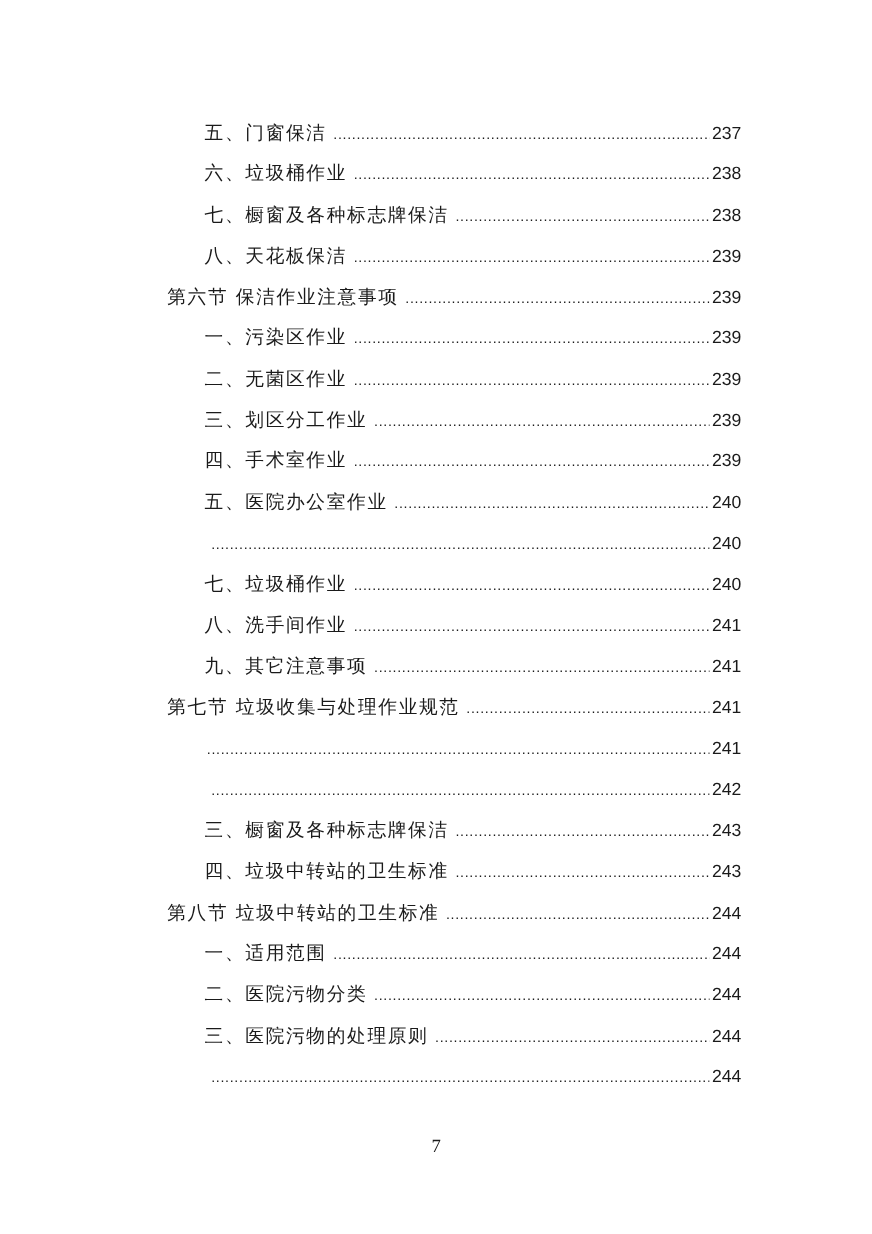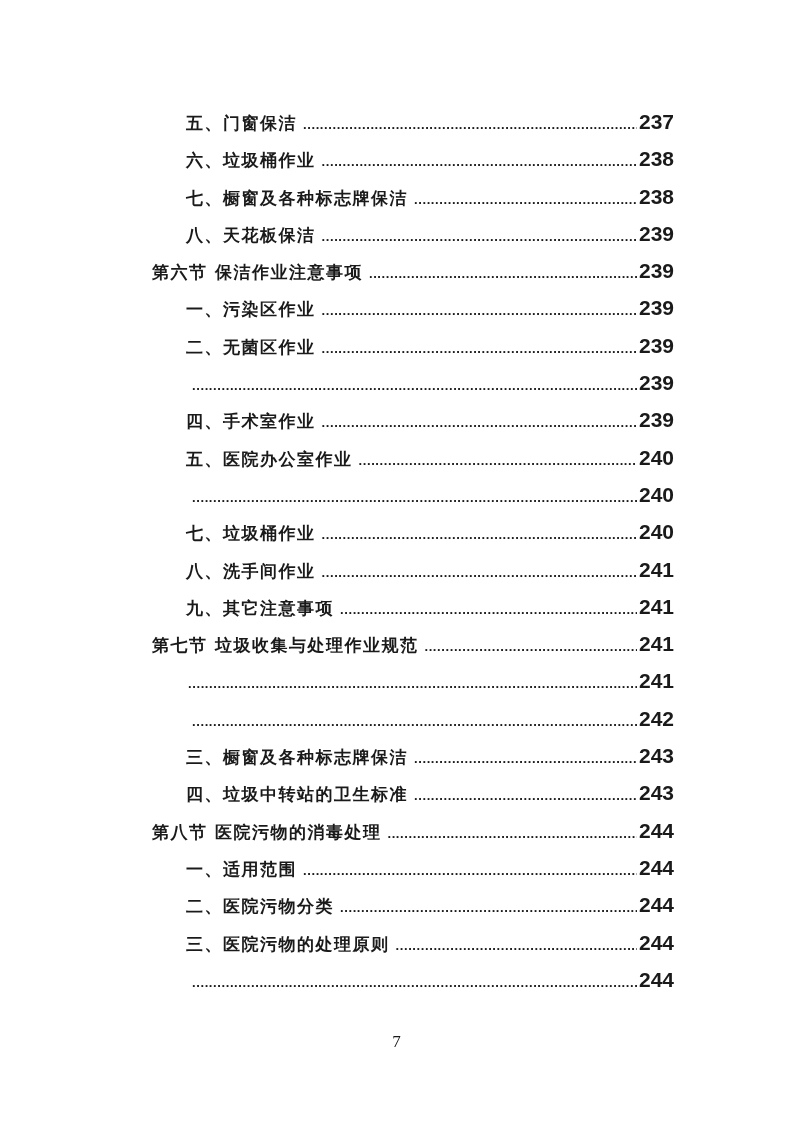--- a/index.html
+++ b/index.html
@@ -21,21 +21,20 @@
       top: 103px;
       width: 522px;
     }
     .toc-row {
       display: flex;
       align-items: baseline;
       height: 37.3px;
       font-size: 17px;
       line-height: 37.3px;
       white-space: nowrap;
-      font-weight: bold;
     }
     .toc-row.level-2 { padding-left: 34px; }
     .toc-row.level-1 { padding-left: 0; }
     .toc-label {
       flex: 0 0 auto;
       letter-spacing: 1.5px;
     }
     .toc-leader {
       flex: 1 1 auto;
       overflow: hidden;
@@ -44,21 +43,21 @@
       font-size: 13px;
       letter-spacing: 0.6px;
       color: #1a1a1a;
     }
     .toc-leader::before {
       content: "................................................................................................................................................................";
     }
     .toc-page {
       flex: 0 0 auto;
       font-family: "Liberation Sans", sans-serif;
-      font-size: 21px;
+      font-size: 16px;
       text-align: center;
     }
     .page-number {
       position: absolute;
       left: 0;
       width: 793px;
       top: 1032px;
       text-align: center;
       font-family: "Liberation Serif", serif;
       font-size: 17px;
@@ -97,20 +96,21 @@
     <span class="toc-label">一、污染区作业</span>
     <span class="toc-leader"></span>
     <span class="toc-page">239</span>
   </div>
   <div class="toc-row level-2">
     <span class="toc-label">二、无菌区作业</span>
     <span class="toc-leader"></span>
     <span class="toc-page">239</span>
   </div>
   <div class="toc-row level-2">
+    <span class="toc-label">三、划区分工作业</span>
     <span class="toc-leader"></span>
     <span class="toc-page">239</span>
   </div>
   <div class="toc-row level-2">
     <span class="toc-label">四、手术室作业</span>
     <span class="toc-leader"></span>
     <span class="toc-page">239</span>
   </div>
   <div class="toc-row level-2">
     <span class="toc-label">五、医院办公室作业</span>
@@ -153,21 +153,21 @@
     <span class="toc-label">三、橱窗及各种标志牌保洁</span>
     <span class="toc-leader"></span>
     <span class="toc-page">243</span>
   </div>
   <div class="toc-row level-2">
     <span class="toc-label">四、垃圾中转站的卫生标准</span>
     <span class="toc-leader"></span>
     <span class="toc-page">243</span>
   </div>
   <div class="toc-row level-1">
-    <span class="toc-label">第八节  医院污物的消毒处理</span>
+    <span class="toc-label">第八节  垃圾中转站的卫生标准</span>
     <span class="toc-leader"></span>
     <span class="toc-page">244</span>
   </div>
   <div class="toc-row level-2">
     <span class="toc-label">一、适用范围</span>
     <span class="toc-leader"></span>
     <span class="toc-page">244</span>
   </div>
   <div class="toc-row level-2">
     <span class="toc-label">二、医院污物分类</span>

